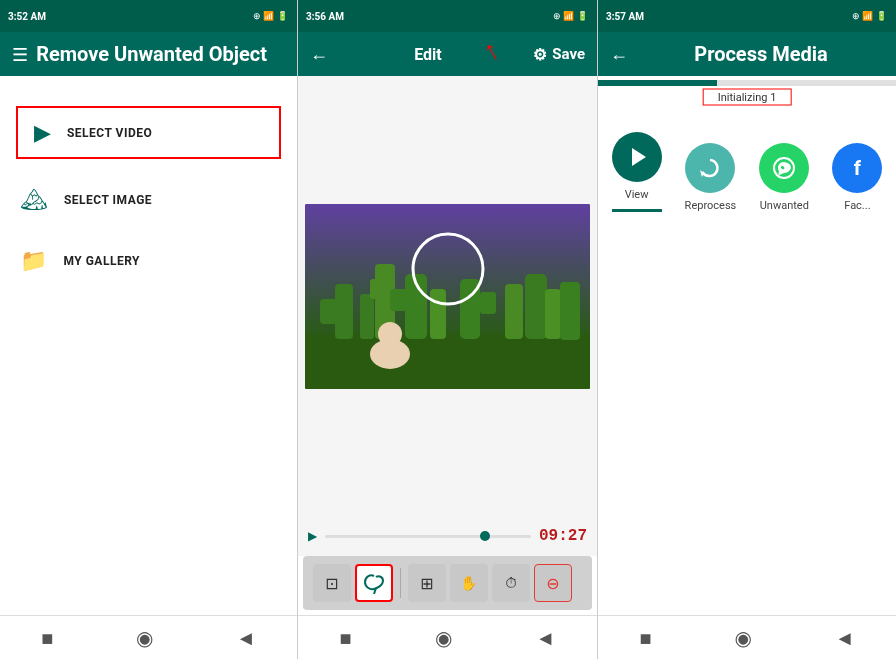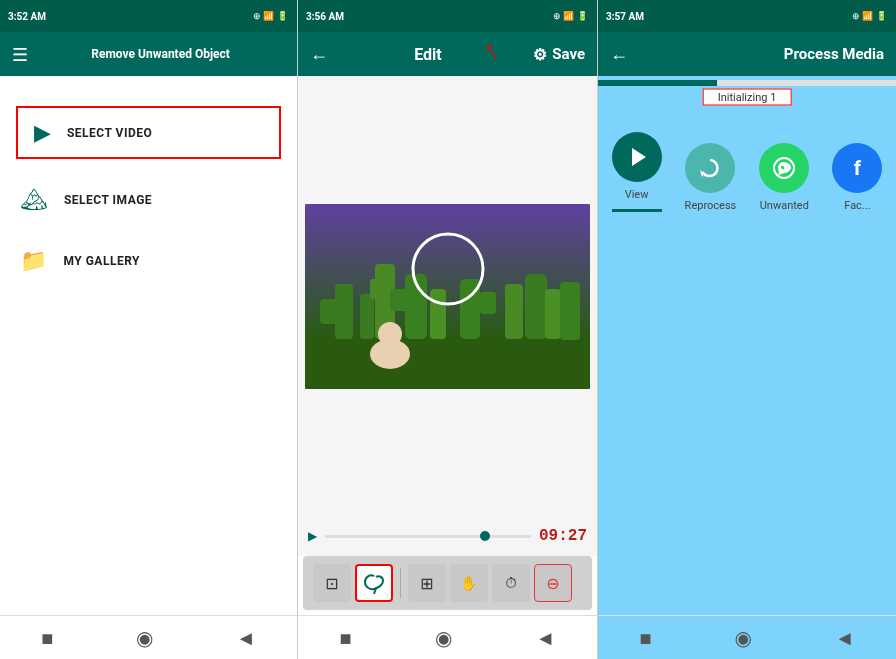--- a/index.html
+++ b/index.html
@@ -27,21 +27,21 @@
     }
 
     .panel2 {
       width: 300px;
       background: #fff;
       border-right: 1px solid #ccc;
     }
 
     .panel3 {
       width: 298px;
-      background: #7dd3fc;
+      background: #ffffff;
     }
 
     
     .status-bar {
       background: #005c4b;
       color: #fff;
       font-size: 10px;
       padding: 4px 8px;
       display: flex;
       justify-content: space-between;
@@ -57,22 +57,21 @@
       background: #00695c;
       color: #fff;
       display: flex;
       align-items: center;
       padding: 0 12px;
       height: 44px;
     }
 
     .top-bar-title {
       flex: 1;
-      text-align: center;
-      font-size: 12px;
+      font-size: 20px;
       font-weight: bold;
       color: #fff;
     }
 
     .hamburger-icon {
       font-size: 18px;
       cursor: pointer;
       margin-right: 8px;
     }
 
@@ -247,22 +246,22 @@
       color: #fff;
       display: flex;
       align-items: center;
       padding: 0 12px;
       height: 44px;
       gap: 10px;
     }
 
     .process-title {
       flex: 1;
-      text-align: right;
-      font-size: 15px;
+      text-align: center;
+      font-size: 20px;
       font-weight: bold;
     }
 
     .progress-bar-container {
       height: 6px;
       background: #e0e0e0;
       position: relative;
     }
 
     .progress-bar-fill {

